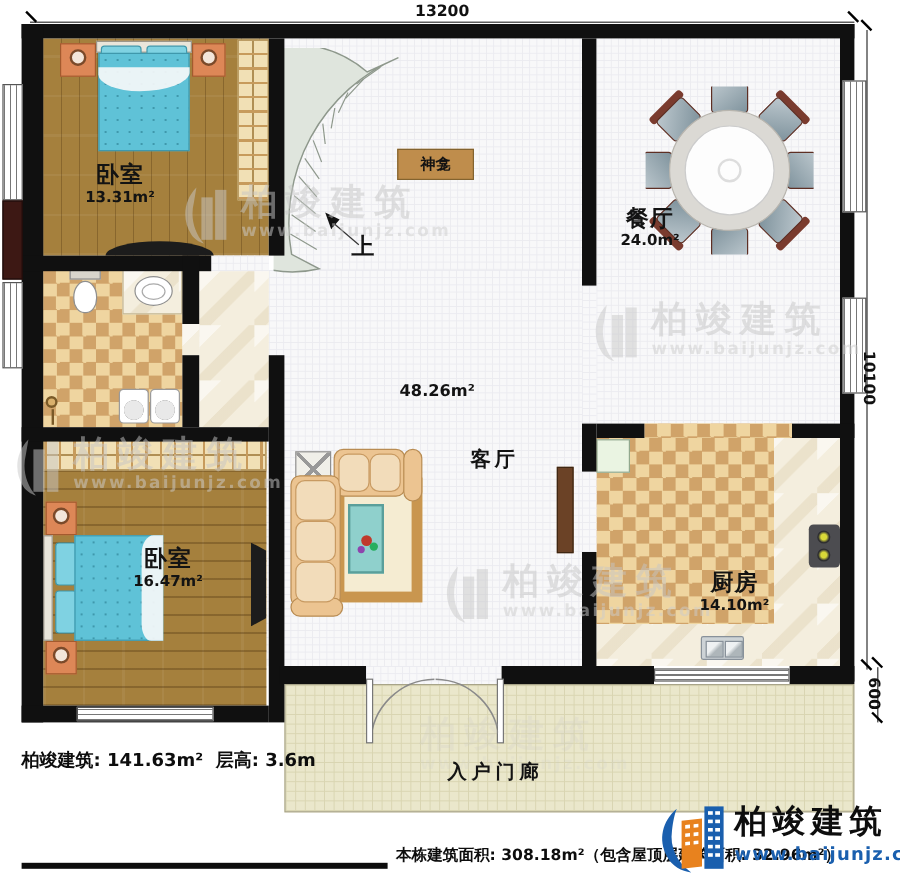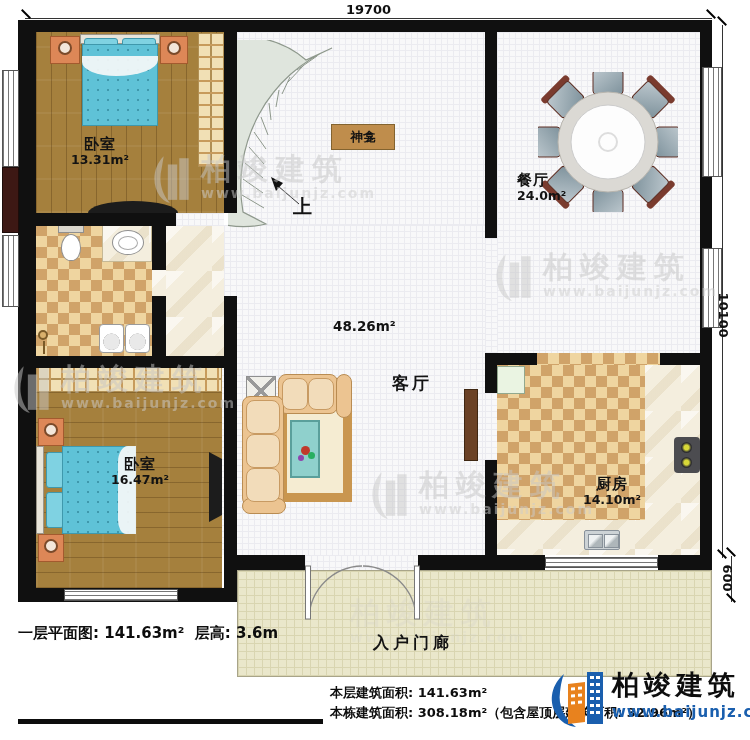--- a/index.html
+++ b/index.html
@@ -10,21 +10,21 @@
   .wood-v{background-color:#a5803d;background-image:repeating-linear-gradient(90deg,rgba(60,35,5,.28) 0 1px,transparent 1px 15px),repeating-linear-gradient(0deg,rgba(255,255,255,.06) 0 2px,transparent 2px 33px);}
   .wood-h{background-color:#a5803d;background-image:repeating-linear-gradient(0deg,rgba(60,35,5,.28) 0 1px,transparent 1px 15px),repeating-linear-gradient(90deg,rgba(255,255,255,.06) 0 2px,transparent 2px 33px);}
   .checker{background-color:#efd5a0;background-image:repeating-conic-gradient(#efd5a0 0% 25%,#d0a369 0% 50%);background-size:22px 22px;}
   .marble{background-color:#f4eede;background-image:linear-gradient(135deg,rgba(255,255,255,.55) 20%,transparent 20% 45%,rgba(215,198,160,.30) 45% 60%,transparent 60%);background-size:46px 46px;}
   .porchgrid{background-color:#eae7cb;background-image:linear-gradient(#d9d5b1 1px,transparent 1px),linear-gradient(90deg,#d9d5b1 1px,transparent 1px);background-size:8px 8px;border:1px solid #a8a489;box-sizing:border-box;}
   .patch{position:absolute;z-index:2;}
   .furn{position:absolute;z-index:4;box-sizing:border-box;}
   .win-v{position:absolute;z-index:7;background:#fff;border:1px solid #555;box-sizing:border-box;background-image:repeating-linear-gradient(90deg,#777 0 1px,transparent 1px 5px);}
   .win-h{position:absolute;z-index:7;background:#fff;border:1px solid #555;box-sizing:border-box;background-image:repeating-linear-gradient(0deg,#777 0 1px,transparent 1px 4px);}
   .rlabel{position:absolute;z-index:10;color:#131313;font-weight:700;text-align:center;line-height:1.12;}
-  .rlabel .nm{font-size:15px;letter-spacing:1px;}
+  .rlabel .nm{font-size:19px;letter-spacing:1px;}
   .rlabel .ar{font-size:12.5px;}
   .dimline{position:absolute;background:#333;z-index:8;}
   .tick{position:absolute;width:12px;height:2px;background:#000;transform:rotate(45deg);z-index:8;}
   .dimtext{position:absolute;z-index:8;color:#111;font-weight:700;font-size:13px;text-align:center;}
   .wm{position:absolute;z-index:9;display:flex;align-items:center;gap:7px;opacity:.5;pointer-events:none;}
   .wm .t1{font-size:30px;font-weight:900;letter-spacing:7px;color:#c6c6c6;line-height:1;}
   .wm .t2{font-size:14px;font-weight:700;letter-spacing:2px;color:#cdcdcd;line-height:1.3;}
   .knob{width:10px;height:10px;border:2px solid #7b4a2a;border-radius:50%;background:#f3e6da;margin:4px auto;}
   .cushion{position:absolute;background:#f2dcba;border:1px solid #c89a62;border-radius:8px;}
   .footer-text{position:absolute;color:#0d0d0d;font-weight:700;z-index:12;}
@@ -220,39 +220,39 @@
   <svg class="abs" style="left:300px;top:560px;z-index:7;" width="125" height="66" viewBox="300 560 125 66">
     <path d="M 309,619 A 54,54 0 0 1 362,566" fill="none" stroke="#8a8a8a" stroke-width="1.3"></path>
     <path d="M 416,619 A 54,54 0 0 0 363,566" fill="none" stroke="#8a8a8a" stroke-width="1.3"></path>
     <rect x="305.5" y="566" width="5" height="53" fill="#ffffff" stroke="#777777"></rect>
     <rect x="414.5" y="566" width="5" height="53" fill="#ffffff" stroke="#777777"></rect>
   </svg>
 
   <div class="dimline" style="left:25px;top:18px;width:687px;height:1px;"></div>
   <div class="tick" style="left:20px;top:13px;"></div>
   <div class="tick" style="left:705px;top:13px;"></div>
-  <div class="dimtext" style="left:25px;top:2px;width:687px;">19700</div>
+  <div class="dimtext" style="left:25px;top:2px;width:687px;">13200</div>
   <div class="dimline" style="left:722px;top:25px;width:1px;height:533px;"></div>
   <div class="tick" style="left:716px;top:20px;"></div>
   <div class="tick" style="left:716px;top:553px;"></div>
   <div class="dimtext" style="left:693px;top:307px;width:60px;height:16px;transform:rotate(90deg);">10100</div>
   <div class="dimline" style="left:731px;top:556px;width:1px;height:46px;"></div>
   <div class="tick" style="left:725px;top:551px;"></div>
   <div class="tick" style="left:725px;top:597px;"></div>
   <div class="dimtext" style="left:705px;top:570px;width:44px;height:16px;transform:rotate(90deg);">600</div>
 
   <div class="rlabel" style="left:55px;top:136px;width:90px;">
     <div class="nm">卧室</div>
       <div class="ar">13.31m²</div>
   </div>
   <div class="rlabel" style="left:95px;top:456px;width:90px;">
     <div class="nm">卧室</div>
       <div class="ar">16.47m²</div>
   </div>
-  <div class="rlabel" style="left:517px;top:172px;text-align:left;">
+  <div class="rlabel" style="left:517px;top:172px;text-align:center;">
     <div class="nm">餐厅</div>
       <div class="ar">24.0m²</div>
   </div>
   <div class="rlabel" style="left:333px;top:319px;font-size:13.5px;">48.26m²</div>
   <div class="rlabel" style="left:392px;top:374px;font-size:17px;letter-spacing:3px;">客厅</div>
   <div class="rlabel" style="left:572px;top:476px;width:80px;">
     <div class="nm">厨房</div>
       <div class="ar">14.10m²</div>
   </div>
   <div class="rlabel" style="left:373px;top:634px;font-size:16px;letter-spacing:4px;">入户门廊</div>
@@ -302,24 +302,23 @@
       </div>
   </div>
   <div class="wm" style="left:350px;top:598px;opacity:.18;">
     <div>
         <div class="t1">柏竣建筑</div>
         <div class="t2">www.baijunjz.com</div>
       </div>
   </div>
 
   <div class="footer-text" style="left:18px;top:624px;font-size:15px;">
-    <span>一层平面图: 141.63m²</span>&nbsp;&nbsp;<span>层高: 3.6m</span>
+    <span>柏竣建筑: 141.63m²</span>&nbsp;&nbsp;<span>层高: 3.6m</span>
   </div>
   <div style="position:absolute;left:18px;top:719px;width:305px;height:5px;background:#0d0d0d;z-index:12;"></div>
-  <div class="footer-text" style="left:330px;top:684px;font-size:13px;">本层建筑面积: 141.63m²</div>
   <div class="footer-text" style="left:330px;top:704px;font-size:13px;">本栋建筑面积: 308.18m²（包含屋顶层建筑面积: 32.96m²）</div>
 
   <svg class="abs" style="left:548px;top:666px;z-index:12;" width="60" height="62" viewBox="0 0 60 62">
     <path d="M16,8 C4,18 0,34 8,48 C12,56 20,60 28,61 C16,52 10,40 12,26 C13,18 14,13 16,8 Z" fill="#1a5fae"></path>
     <g transform="skewY(-6)">
       <rect x="20" y="20" width="17" height="40" fill="#e8821e"></rect>
       <rect x="23" y="24" width="4" height="3" fill="#fff"></rect>
         <rect x="30" y="24" width="4" height="3" fill="#fff"></rect>
       <rect x="23" y="31" width="4" height="3" fill="#fff"></rect>
         <rect x="30" y="31" width="4" height="3" fill="#fff"></rect>

